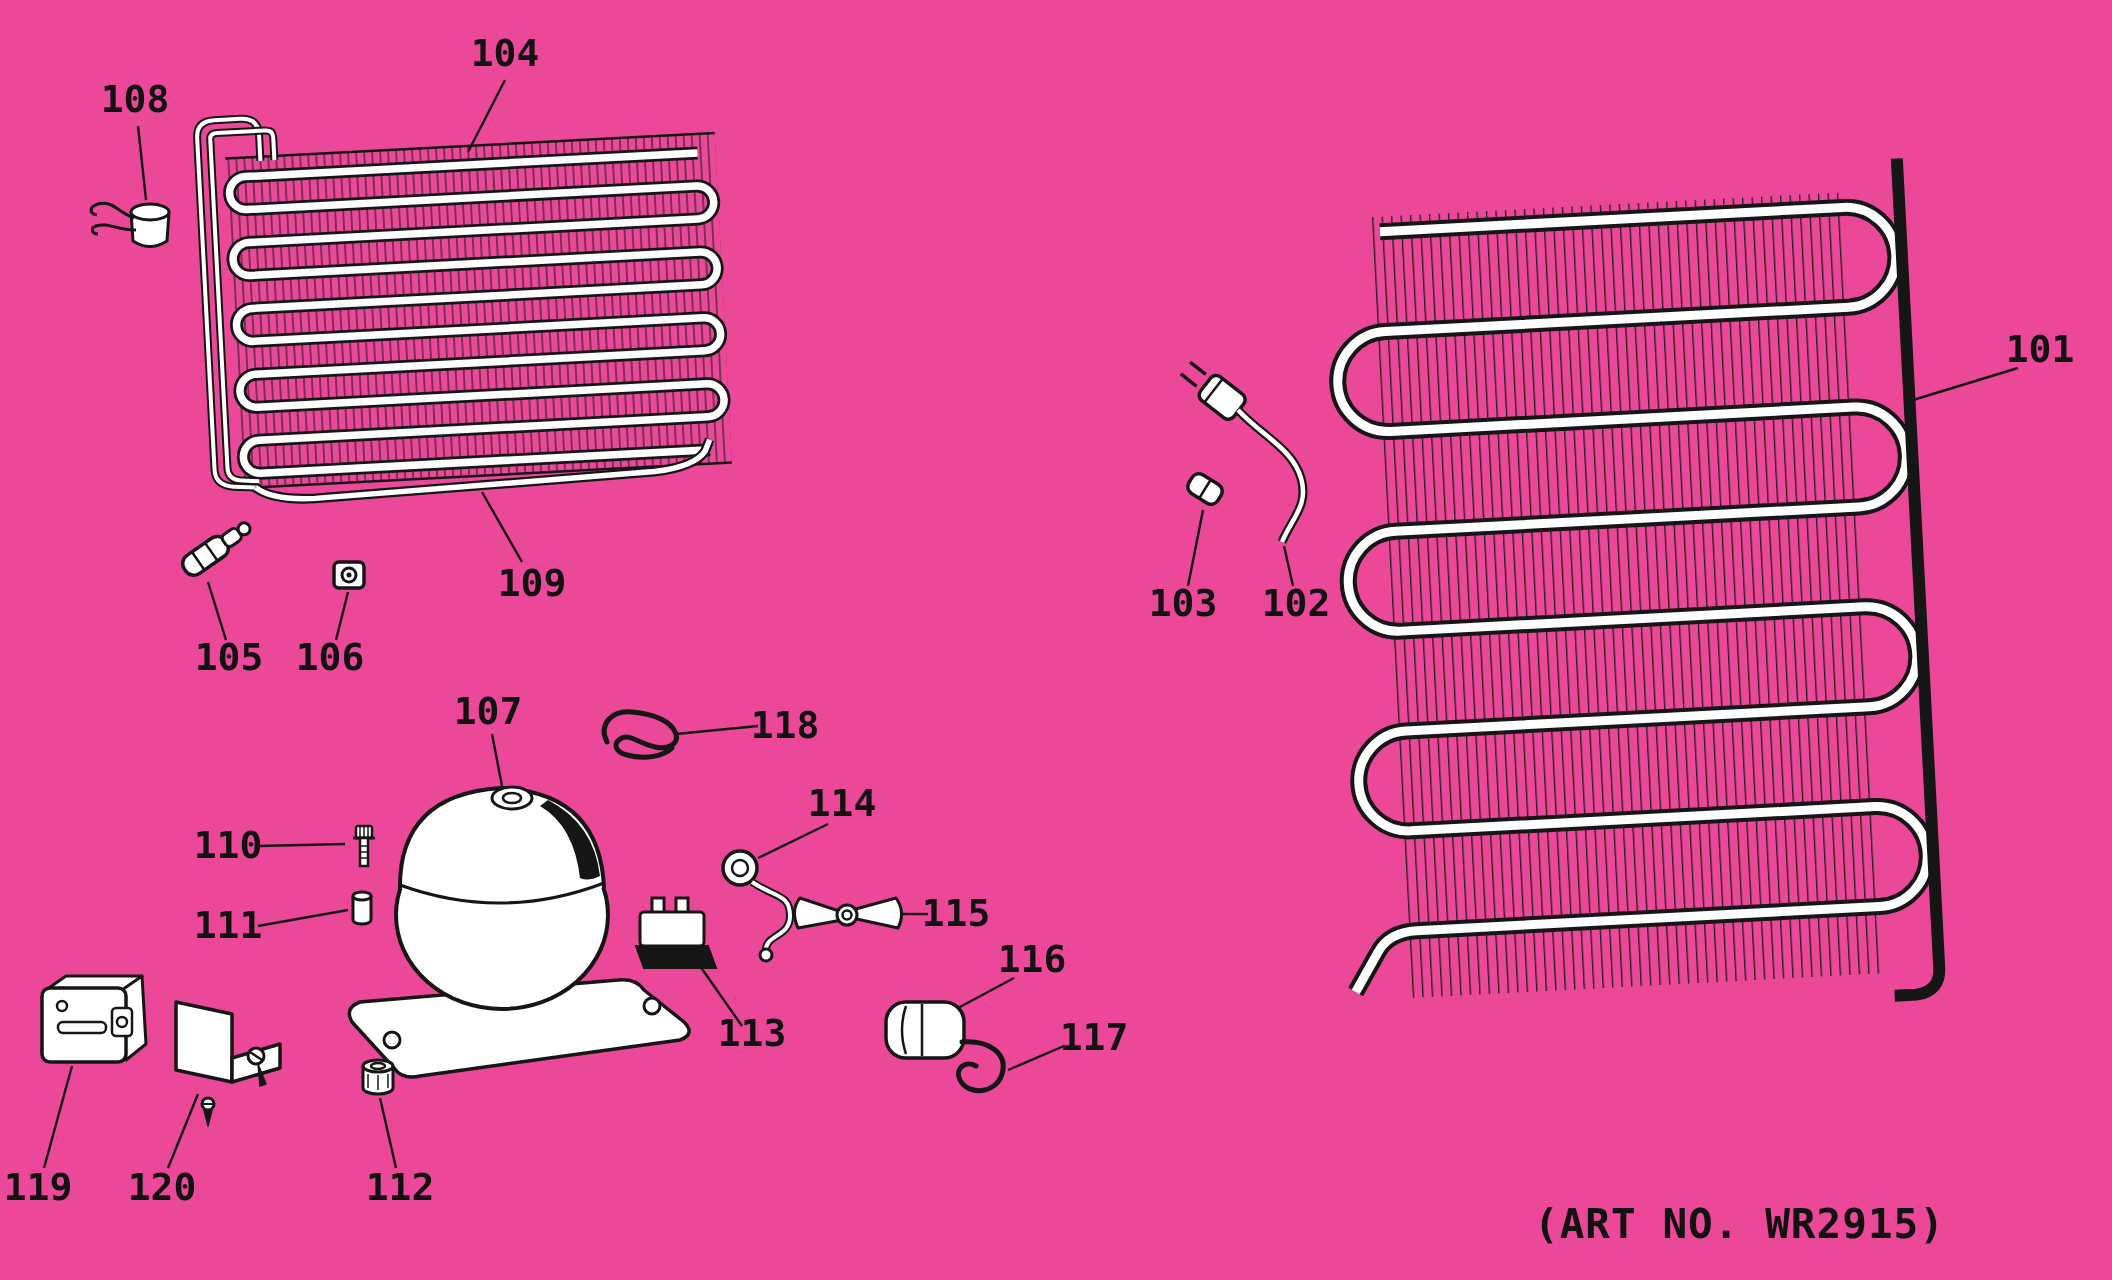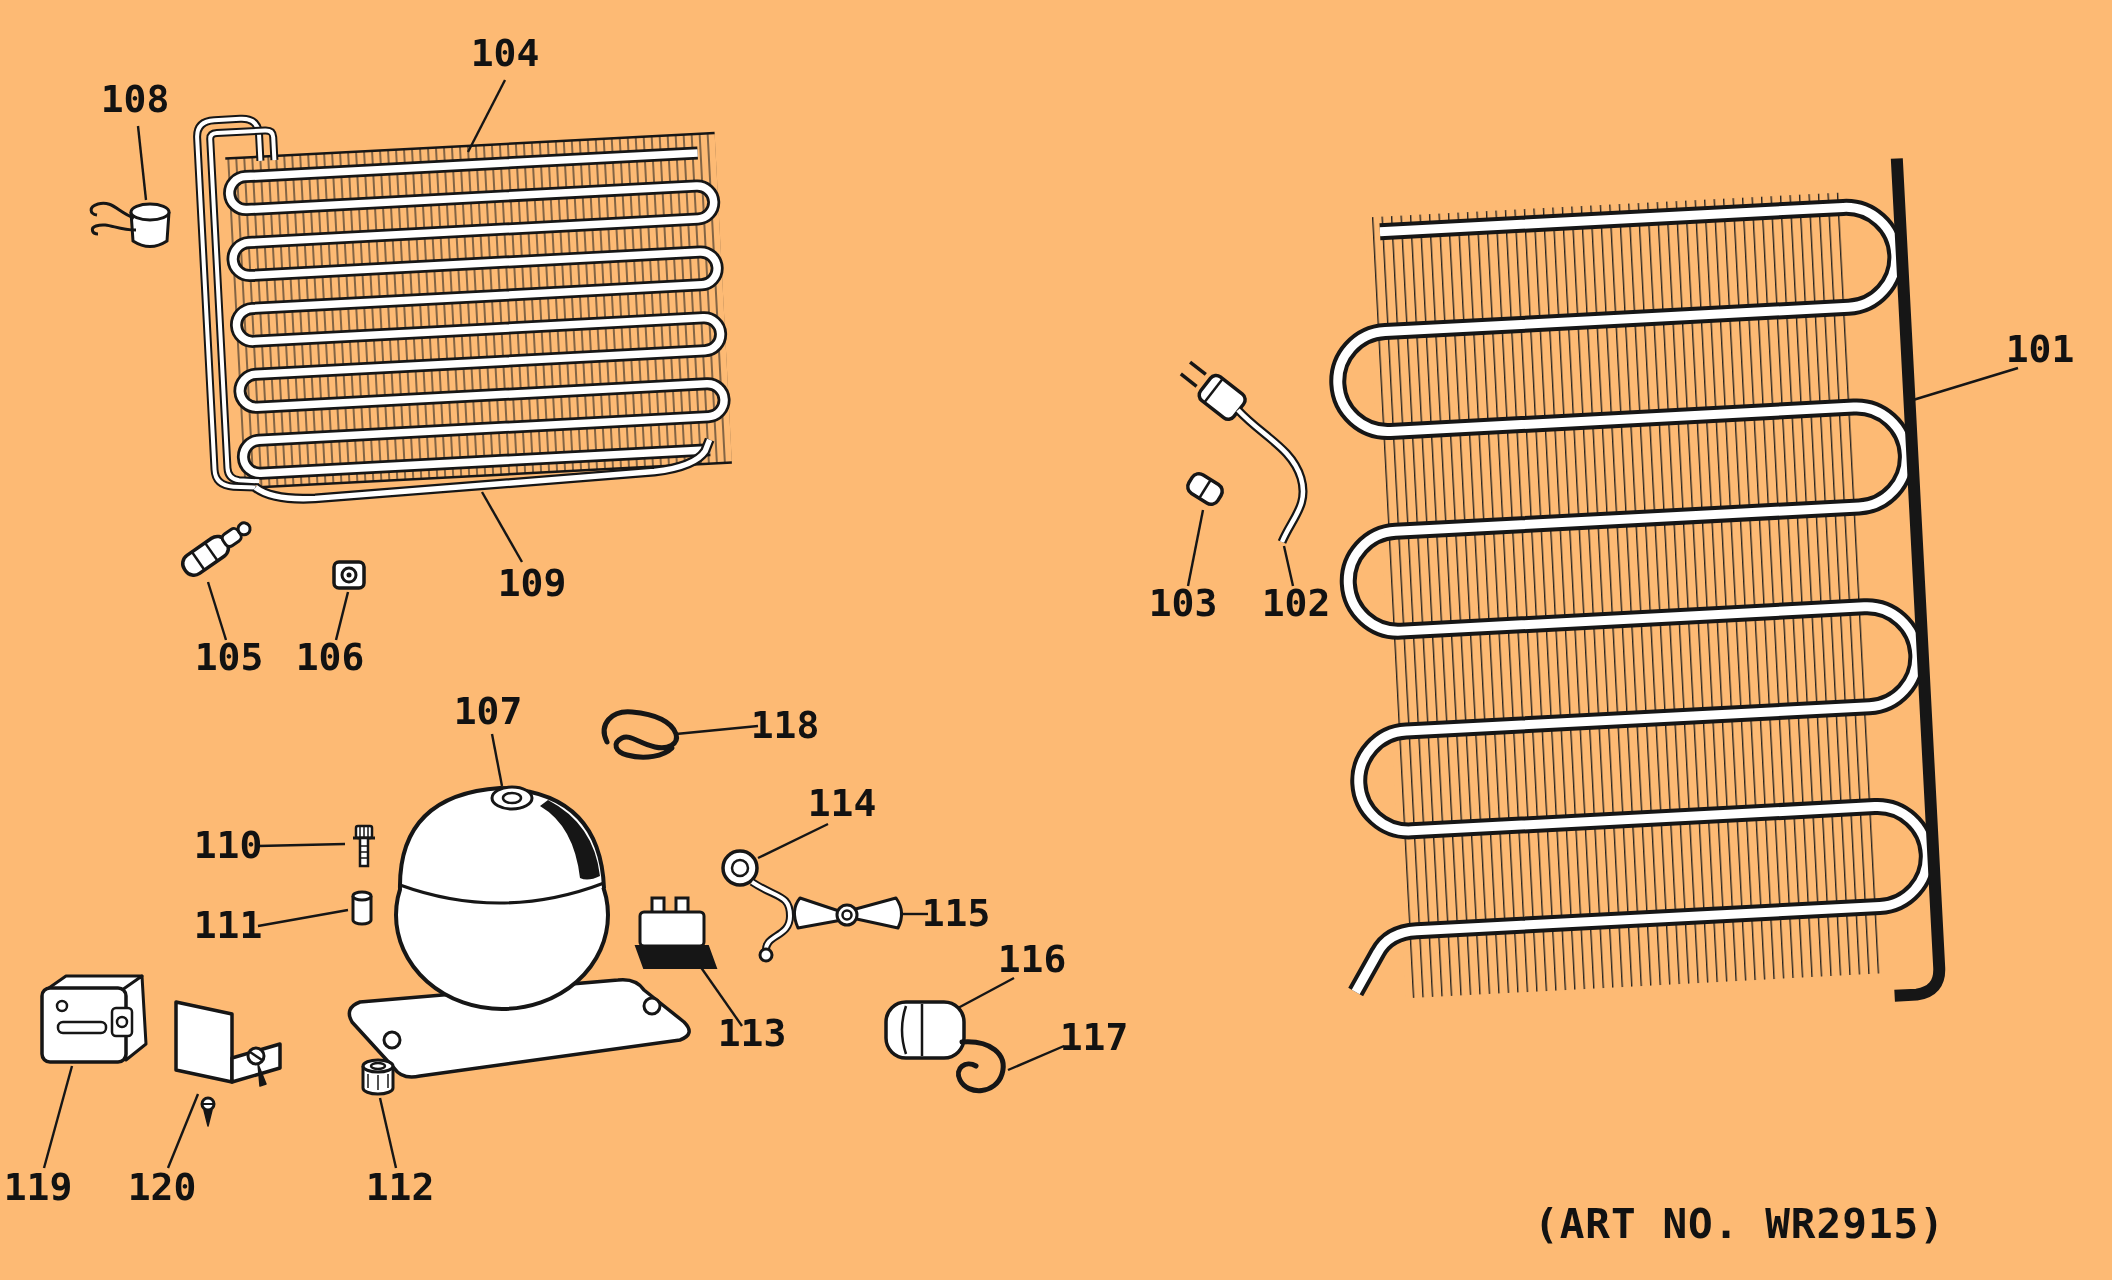--- a/index.html
+++ b/index.html
@@ -1,16 +1,16 @@
 <!DOCTYPE html>
 <html><head>
 <meta charset="utf-8">
 <style>
   html,body{margin:0;padding:0;background:#e9e9e6;}
-  .canvas{position:relative;width:2112px;height:1280px;background:#fdba74;overflow:hidden;}
+  .canvas{position:relative;width:2112px;height:1280px;background:#ec4899;overflow:hidden;}
   .canvas svg{position:absolute;left:0;top:0;}
   .part-label{font-family:"DejaVu Sans Mono","Liberation Mono",monospace;font-weight:bold;font-size:38px;fill:#121212;}
   .artno{font-family:"DejaVu Sans Mono","Liberation Mono",monospace;font-weight:bold;font-size:41px;fill:#121212;letter-spacing:1px;}
 </style>
 </head>
 <body>
 
 <div class="canvas">
 <svg width="2112" height="1280" viewBox="0 0 2112 1280" xmlns="http://www.w3.org/2000/svg">
 

